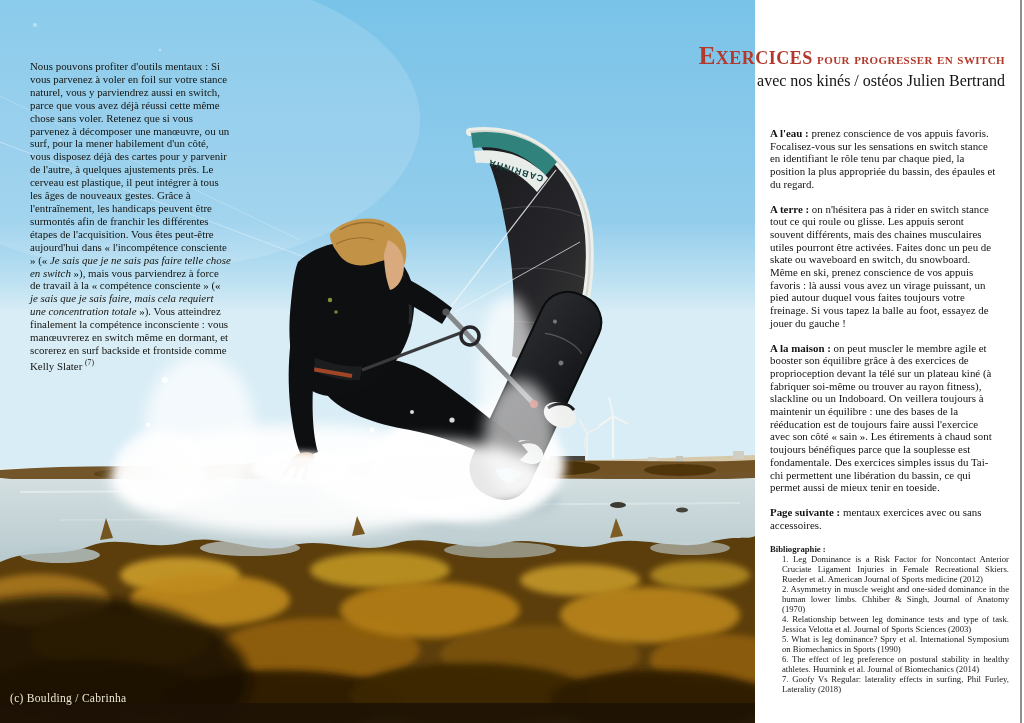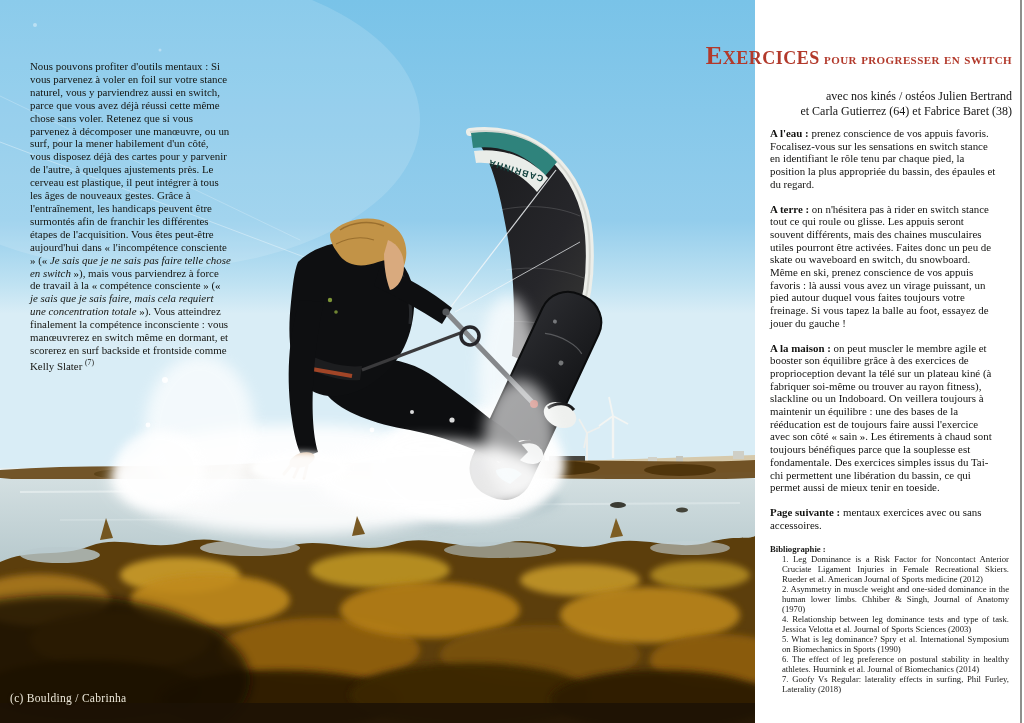--- a/index.html
+++ b/index.html
@@ -9,25 +9,25 @@
   .photo{position:absolute;left:0;top:0;width:755px;height:723px;overflow:hidden;}
   .photo svg{position:absolute;left:0;top:0;}
   .photo-article{position:absolute;left:30px;top:60px;width:201px;}
   .photo-article h3{margin:0 0 3px 0;font-size:13.5px;line-height:15px;font-weight:bold;
         font-variant:small-caps;letter-spacing:.4px;color:#2d4d6e;}
   .photo-article p{margin:0;font-size:10.9px;line-height:12.9px;color:#141410;}
   .credit{position:absolute;left:10px;top:692px;font-size:11.5px;letter-spacing:.3px;color:#ece7da;
         text-shadow:0 0 3px rgba(40,30,10,.6);}
   
   .panel{position:absolute;left:755px;top:0;width:269px;height:723px;background:#ffffff;}
-  .header{position:absolute;top:42px;right:12px;width:340px;text-align:right;}
+  .header{position:absolute;top:42px;right:19px;width:340px;text-align:right;}
   .title{white-space:nowrap;color:#b2392b;font-weight:bold;font-variant:small-caps;}
   .title-main{font-size:25px;letter-spacing:.5px;}
   .title-sub{font-size:15.5px;letter-spacing:.4px;}
-  .byline{margin-top:19px;font-size:12px;line-height:15px;color:#131313;}
+  .byline{margin-top:3px;font-size:16px;line-height:15px;color:#131313;}
   .article{position:absolute;left:770px;top:127px;width:237px;font-size:10.9px;line-height:12.7px;color:#131311;}
   .article p{margin:0 8px 12px 0;}
   .bib{position:absolute;left:770px;top:544px;width:239px;font-size:8.7px;line-height:10px;color:#1a1a18;}
   .bib-head{font-weight:bold;}
   .bib-item{text-align:justify;margin-left:12px;}
   .b{font-weight:bold;}
   .i{font-style:italic;}
   sup{font-size:70%;}
   .page-edge{position:absolute;left:1020px;top:0;width:2px;height:723px;background:#6a6a66;opacity:.75;}
 </style>
@@ -258,21 +258,20 @@
 
     <div class="credit">(c) Boulding / Cabrinha</div>
   </div>
 
   <div class="panel"></div>
 
   <div class="header">
     <div class="title"><span class="title-main">Exercices</span><span class="title-sub"> pour progresser en switch</span></div>
     <div class="byline">
       <div>avec nos kinés / ostéos Julien Bertrand</div>
-      <div>et Carla Gutierrez (64) et Fabrice Baret (38)</div>
     </div>
   </div>
 
   <div class="article">
     <p><span class="b">A l'eau :</span><span> prenez conscience de vos appuis favoris. Focalisez-vous sur les sensations en switch stance en identifiant le rôle tenu par chaque pied, la position la plus appropriée du bassin, des épaules et du regard.</span></p>
     <p><span class="b">A terre :</span><span> on n'hésitera pas à rider en switch stance tout ce qui roule ou glisse. Les appuis seront souvent différents, mais des chaines musculaires utiles pourront être activées. Faites donc un peu de skate ou waveboard en switch, du snowboard. Même en ski, prenez conscience de vos appuis favoris : là aussi vous avez un virage puissant, un pied autour duquel vous faites toujours votre freinage. Si vous tapez la balle au foot, essayez de jouer du gauche !</span></p>
     <p><span class="b">A la maison :</span><span> on peut muscler le membre agile et booster son équilibre grâce à des exercices de proprioception devant la télé sur un plateau kiné (à fabriquer soi-même ou trouver au rayon fitness), slackline ou un Indoboard. On veillera toujours à maintenir un équilibre : une des bases de la rééducation est de toujours faire aussi l'exercice avec son côté « sain ». Les étirements à chaud sont toujours bénéfiques parce que la souplesse est fondamentale. Des exercices simples issus du Tai-chi permettent une libération du bassin, ce qui permet aussi de mieux tenir en toeside.</span></p>
     <p><span class="b">Page suivante :</span><span>  mentaux exercices avec ou sans accessoires.</span></p>
   </div>
 

